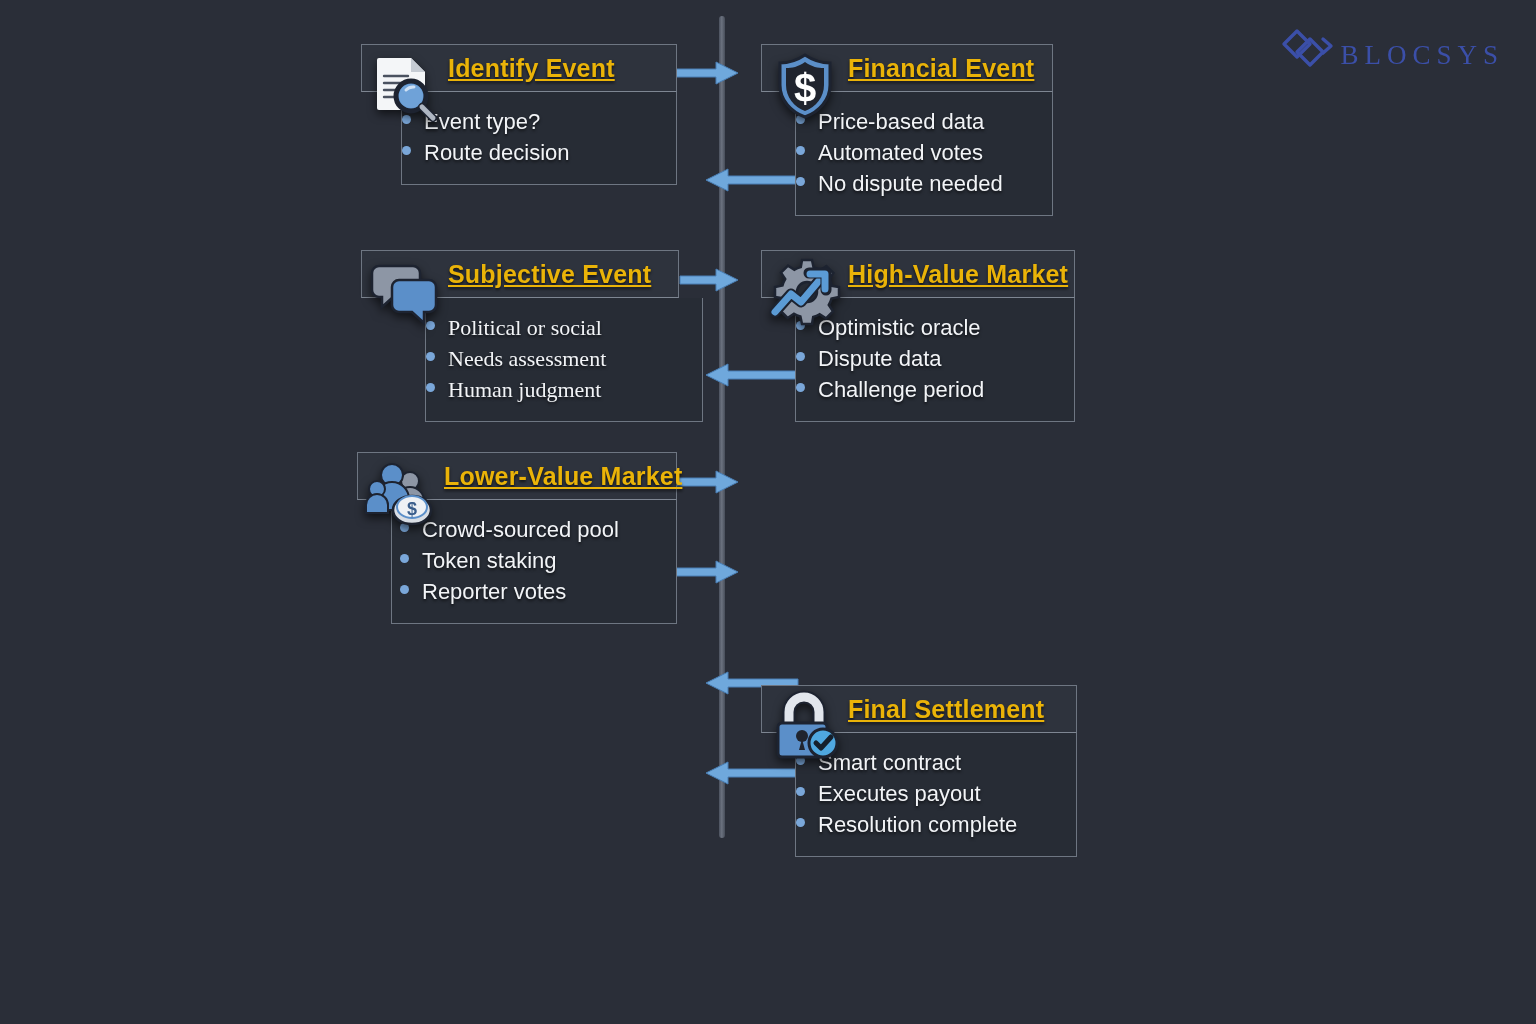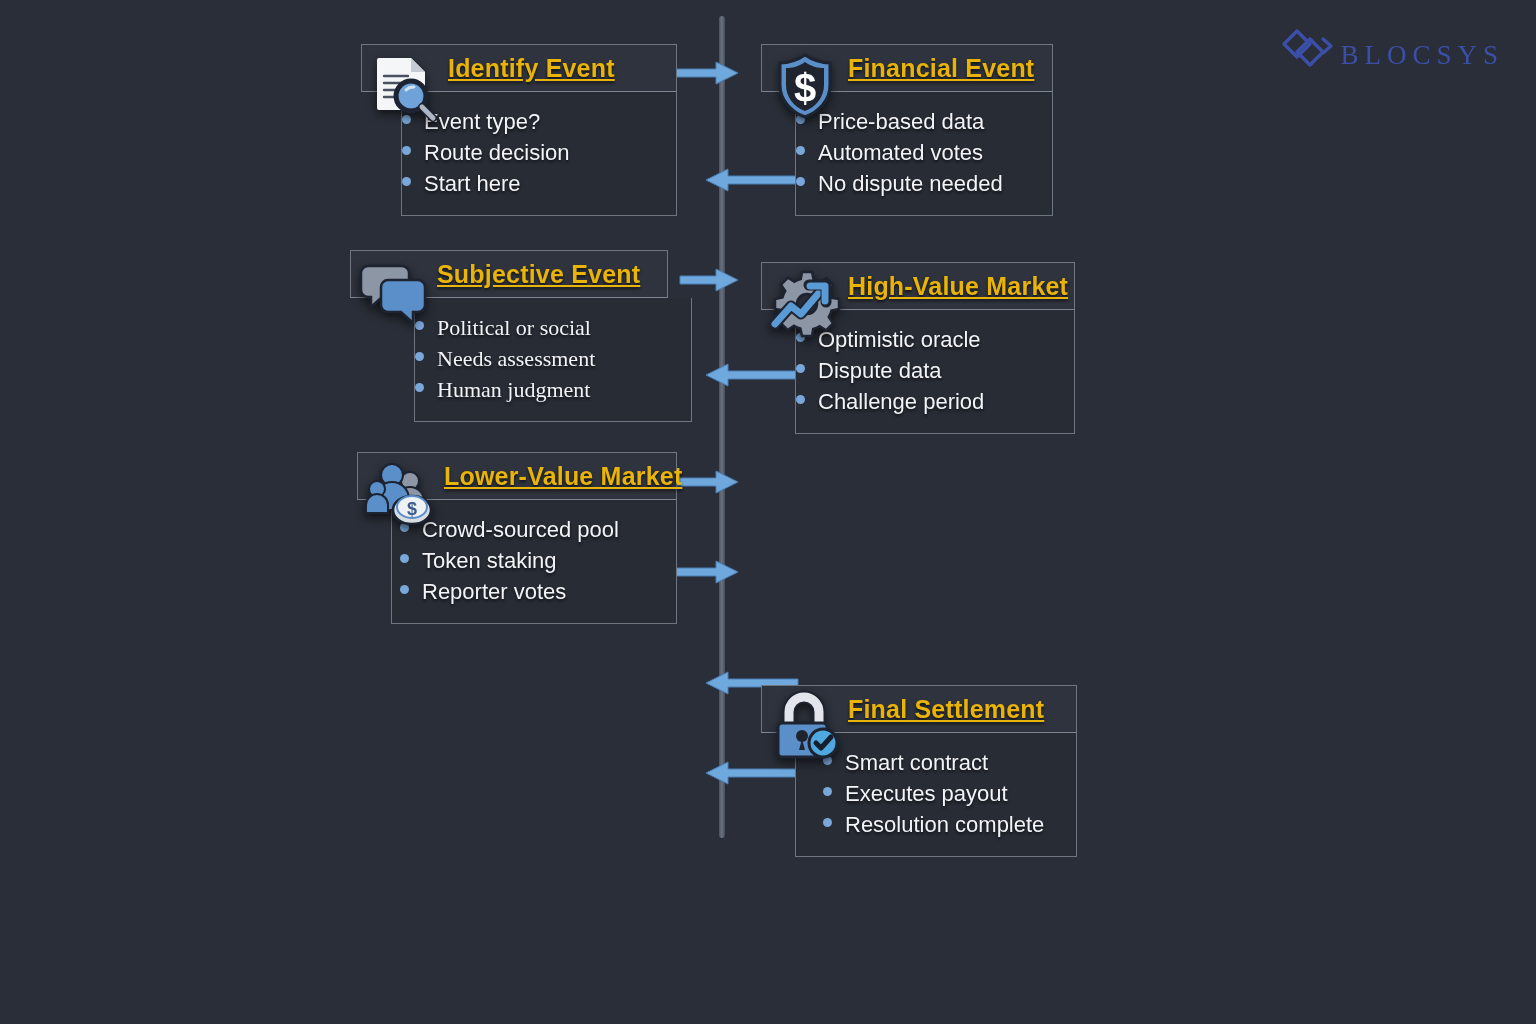--- a/index.html
+++ b/index.html
@@ -188,24 +188,20 @@
     <div class="body" style="margin-left:40px; width:276px;">
       <ul>
         <li>
             <span class="dot"></span>
             <span>Event type?</span>
           </li>
         <li>
             <span class="dot"></span>
             <span>Route decision</span>
           </li>
-        <li>
-            <span class="dot"></span>
-            <span>Start here</span>
-          </li>
       </ul>
     </div>
     <span class="icon">
       <svg viewBox="0 0 72 72">
         <path d="M10 8 h32 l14 14 v36 a2 2 0 0 1 -2 2 H10 a2 2 0 0 1 -2 -2 V10 a2 2 0 0 1 2 -2 Z" fill="#f4f6f8"></path>
         <path d="M42 8 l14 14 h-14 Z" fill="#c6ccd4"></path>
         <g stroke="#4a5260" stroke-width="2.4" stroke-linecap="round">
           <path d="M15 26 h24"></path>
             <path d="M15 33 h26"></path>
             <path d="M15 40 h20"></path>
@@ -242,21 +238,21 @@
     </div>
     <span class="icon">
       <svg viewBox="0 0 72 72">
         <path d="M36 5 C27 11 19 13 11 13 v22 c0 15 11 27 25 32 14 -5 25 -17 25 -32 V13 c-8 0 -16 -2 -25 -8 Z" fill="#5b8fc9" stroke="#1d2330" stroke-width="3"></path>
         <path d="M36 12 C29 17 23 18 17 18 v17 c0 12 8 22 19 26 11 -4 19 -14 19 -26 V18 c-6 0 -12 -1 -19 -6 Z" fill="#20242e"></path>
         <text x="36" y="52" font-family="Liberation Sans, sans-serif" font-size="40" font-weight="bold" fill="#ffffff" text-anchor="middle">$</text>
       </svg>
     </span>
   </div>
 
-  <div class="card" style="left:350px; top:250px; width:318px;">
+  <div class="card" style="left:361px; top:250px; width:318px;">
     <div class="head">
       <span class="title">Subjective Event</span>
     </div>
     <div class="body" style="margin-left:64px; width:278px;font-family:Liberation Serif, serif;">
       <ul>
         <li>
             <span class="dot"></span>
             <span>Political or social</span>
           </li>
         <li>
@@ -270,21 +266,21 @@
       </ul>
     </div>
     <span class="icon">
       <svg viewBox="0 0 72 72">
         <path d="M10 10 h34 a7 7 0 0 1 7 7 v17 a7 7 0 0 1 -7 7 H24 l-11 10 v-10 h-3 a7 7 0 0 1 -7 -7 V17 a7 7 0 0 1 7 -7 Z" fill="#8d96a5" stroke="#1d2330" stroke-width="2.5"></path>
         <path d="M30 24 h30 a7 7 0 0 1 7 7 v18 a7 7 0 0 1 -7 7 h-5 v11 l-12 -11 H30 a7 7 0 0 1 -7 -7 V31 a7 7 0 0 1 7 -7 Z" fill="#5b8fc9" stroke="#1d2330" stroke-width="2.5"></path>
       </svg>
     </span>
   </div>
 
-  <div class="card" style="left:761px; top:250px; width:314px;margin-top:12px;">
+  <div class="card" style="left:761px; top:250px; width:314px;">
     <div class="head">
       <span class="title">High-Value Market</span>
     </div>
     <div class="body" style="margin-left:34px; width:280px;">
       <ul>
         <li>
             <span class="dot"></span>
             <span>Optimistic oracle</span>
           </li>
         <li>
@@ -343,21 +339,21 @@
         <ellipse cx="47" cy="49" rx="15" ry="11" fill="#eef1f5" stroke="#5b8fc9" stroke-width="2"></ellipse>
         <text x="47" y="57" font-family="Liberation Sans, sans-serif" font-size="18" font-weight="bold" fill="#3a5e8c" text-anchor="middle">$</text>
       </svg>
     </span>
   </div>
 
   <div class="card" style="left:761px; top:655px; width:316px;margin-top:30px;">
     <div class="head">
       <span class="title">Final Settlement</span>
     </div>
-    <div class="body" style="margin-left:34px; width:282px;padding-left:27px;">
+    <div class="body" style="margin-left:34px; width:282px;">
       <ul>
         <li>
             <span class="dot"></span>
             <span>Smart contract</span>
           </li>
         <li>
             <span class="dot"></span>
             <span>Executes payout</span>
           </li>
         <li>

